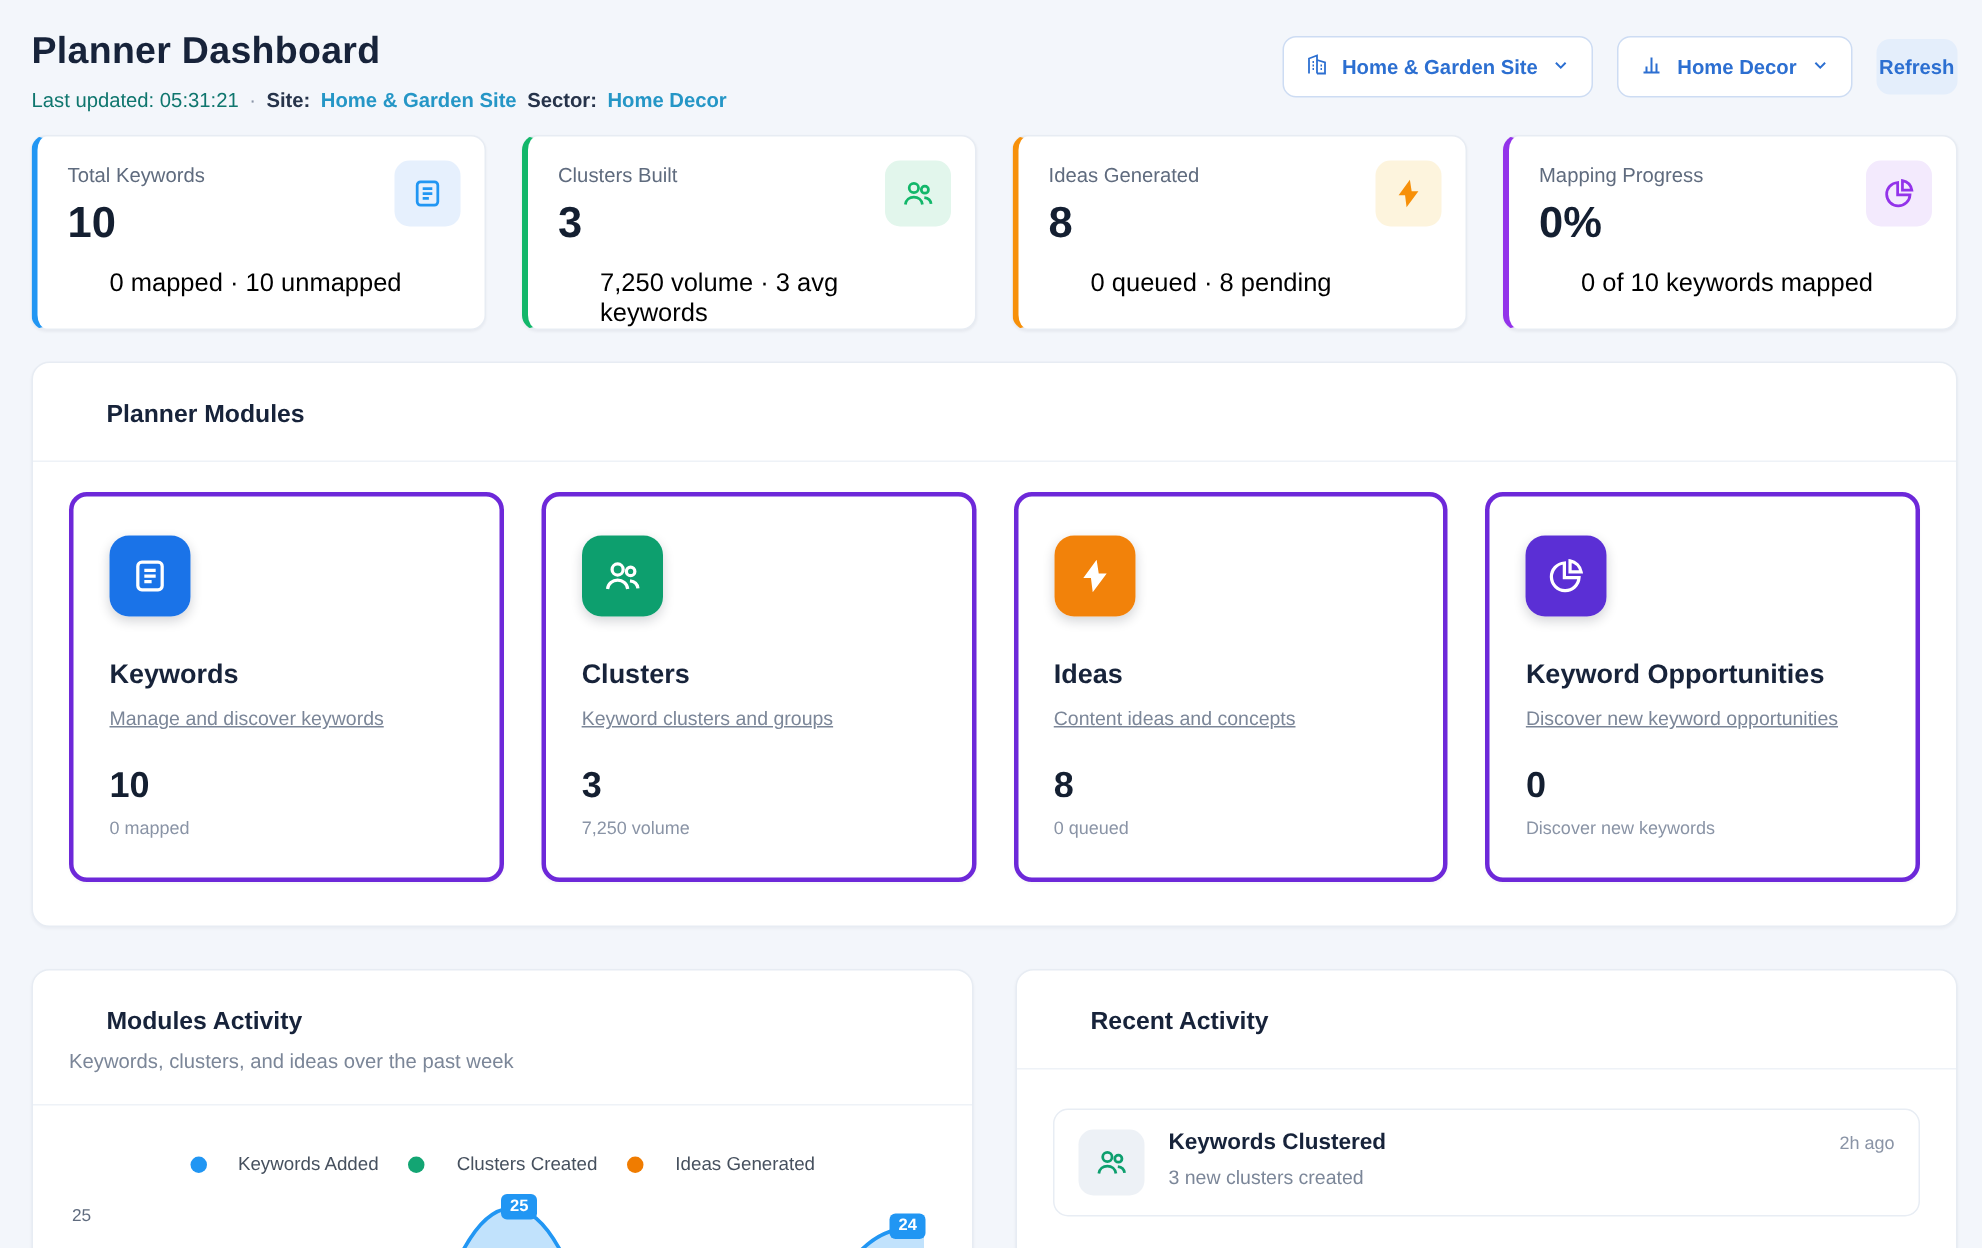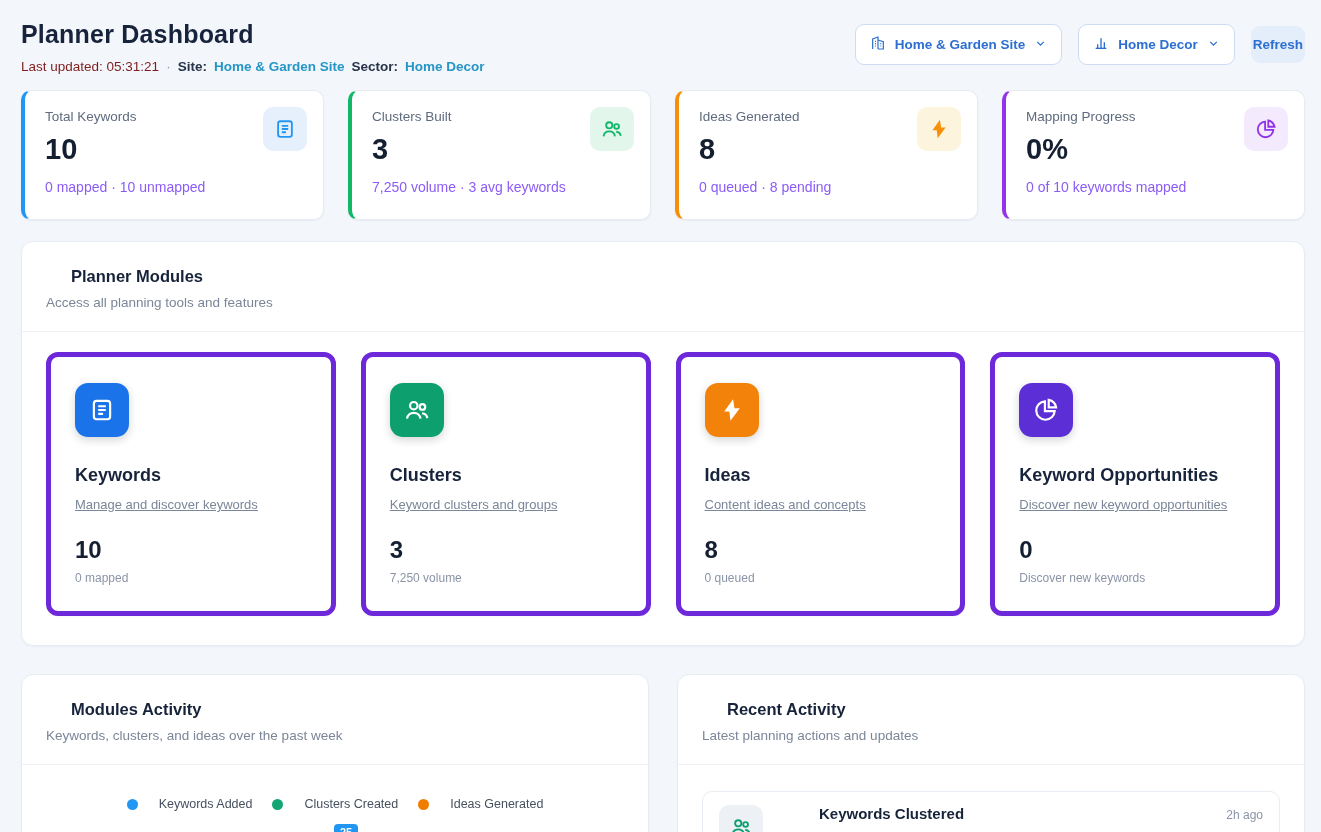--- a/index.html
+++ b/index.html
@@ -8,21 +8,21 @@
     width:1321px; height:832px; overflow:hidden;
     background:#f3f6fb;
     font-family:"Liberation Sans", sans-serif;
     color:#18243a;
   }
 
   
   .topbar { display:flex; justify-content:space-between; align-items:flex-start; padding:20px 16px 0 21px; }
   .page-title { margin:0; font-size:25px; font-weight:700; color:#17233a; letter-spacing:.2px; }
   .meta { display:flex; align-items:center; gap:7px; margin-top:10px; font-size:13.5px; }
-  .muted { color:#7f1d1d; }
+  .muted { color:#0f766e; }
   .meta-sep { color:#8b95a7; }
   .meta-label { color:#26334a; font-weight:700; }
   .meta-link { color:#2596c6; font-weight:600; cursor:pointer; }
   .topbar-right { display:flex; align-items:center; gap:16px; margin-top:4px; }
   .select-btn {
     display:flex; align-items:center; gap:9px;
     background:#fff; border:1px solid #cddcf3; border-radius:9px;
     padding:10px 14px; color:#2c6fd1; font-weight:600; font-size:13.5px;
     font-family:"Liberation Sans", sans-serif; cursor:pointer;
   }
@@ -41,32 +41,32 @@
     padding:18px 20px 16px 20px; height:130px;
     box-shadow:0 1px 2px rgba(16,24,40,.05);
   }
   .stat-label { font-size:13.5px; color:#5f6b7e; }
   .stat-icon {
     position:absolute; top:16px; right:16px; width:44px; height:44px;
     border-radius:10px; background:var(--tint); color:var(--accent);
     display:flex; align-items:center; justify-content:center;
   }
   .stat-value { font-size:29px; font-weight:800; color:#141f31; margin-top:9px; }
-  .stat-detail { font-size:14px; color:#8b5cf6; margin-top:13px; }
+  .stat-detail { font-size:17px; color:#000000; margin-top:13px;margin-left:28px; }
 
   
   .panel { background:#fff; border:1px solid #e7ecf3; border-radius:12px; box-shadow:0 1px 2px rgba(16,24,40,.04); }
   .panel-head { padding:25px 24px 21px 24px; border-bottom:1px solid #eef2f7; }
   .panel-title { font-size:16.5px; font-weight:700; color:#17233a;margin-left:25px; }
   .panel-sub { font-size:13.5px; color:#7b8698; margin-top:9px; }
 
   .modules-panel { margin:21px 16px 0 21px; }
   .modules-grid { display:grid; grid-template-columns:repeat(4,1fr); gap:25px; padding:20px 24px 29px 24px; }
   .module-card {
-    border:5px solid #6d28d9; border-radius:12px; background:#fff;
+    border:3px solid #6d28d9; border-radius:12px; background:#fff;
     padding:26px 24px 26px 24px; cursor:pointer;
     box-shadow:0 1px 2px rgba(16,24,40,.03);
   }
   .module-icon {
     width:54px; height:54px; border-radius:13px; color:#fff;
     background:linear-gradient(145deg, var(--mcolor), var(--mcolor));
     display:flex; align-items:center; justify-content:center;
     box-shadow:0 3px 8px rgba(16,24,40,.18);
   }
   .module-title { font-size:18px; font-weight:700; color:#17233a; margin-top:28px; }
@@ -94,21 +94,21 @@
   .recent-list { padding:26px 24px; }
   .activity-item {
     display:flex; gap:16px; align-items:flex-start;
     border:1px solid #e8edf4; border-radius:10px; padding:13px 16px;
   }
   .activity-icon {
     width:44px; height:44px; border-radius:10px; background:#edf1f6; color:#0d9f6e;
     display:flex; align-items:center; justify-content:center; flex:none;
   }
   .activity-body { flex:1; }
-  .activity-top { display:flex; justify-content:space-between; align-items:flex-end;margin-left:40px; }
+  .activity-top { display:flex; justify-content:space-between; align-items:center; }
   .activity-title { font-size:15px; font-weight:700; color:#17233a; }
   .activity-time { font-size:12px; color:#8a94a6; }
   .activity-desc { font-size:13px; color:#7b8698; margin-top:7px; }
 </style>
 </head>
 <body>
 
 <div class="topbar">
   <div>
     <h1 class="page-title">Planner Dashboard</h1>
@@ -195,21 +195,20 @@
         </svg>
     </div>
     <div class="stat-value">0%</div>
     <div class="stat-detail">0 of 10 keywords mapped</div>
   </div>
 </div>
 
 <section class="panel modules-panel">
   <div class="panel-head">
     <div class="panel-title">Planner Modules</div>
-    <div class="panel-sub">Access all planning tools and features</div>
   </div>
   <div class="modules-grid">
 
     <div class="module-card">
       <div class="module-icon" style="--mcolor: #1a73e8;">
         <svg width="26" height="26" viewBox="0 0 24 24" fill="none" stroke="currentColor" stroke-width="2">
             <rect x="4.5" y="3.5" width="15" height="17" rx="2.5"></rect>
             <path d="M8.5 8.5h7M8.5 12h7M8.5 15.5h4.5"></path>
           </svg>
       </div>
@@ -289,21 +288,20 @@
         <path d="M196 140 C 224 -30, 292 -30, 320 140 Z M452 140 C 478 -12, 572 -12, 598 140 Z" fill="rgba(33,150,243,0.28)" stroke="#2196f3" stroke-width="2.5"></path>
       </svg>
       <div class="point-badge badge-1">25</div>
       <div class="point-badge badge-2">24</div>
     </div>
   </section>
 
   <section class="panel">
     <div class="panel-head">
       <div class="panel-title">Recent Activity</div>
-      <div class="panel-sub">Latest planning actions and updates</div>
     </div>
     <div class="recent-list">
       <div class="activity-item">
         <div class="activity-icon">
           <svg width="22" height="22" viewBox="0 0 24 24" fill="none" stroke="currentColor" stroke-width="2">
               <circle cx="9" cy="8" r="3.4"></circle>
               <path d="M2.8 20c.4-3.4 3.1-5.4 6.2-5.4s5.8 2 6.2 5.4"></path>
               <circle cx="17" cy="9.2" r="2.6"></circle>
               <path d="M16.6 15c2.7.3 4.6 2 4.9 4.6"></path>
             </svg>

